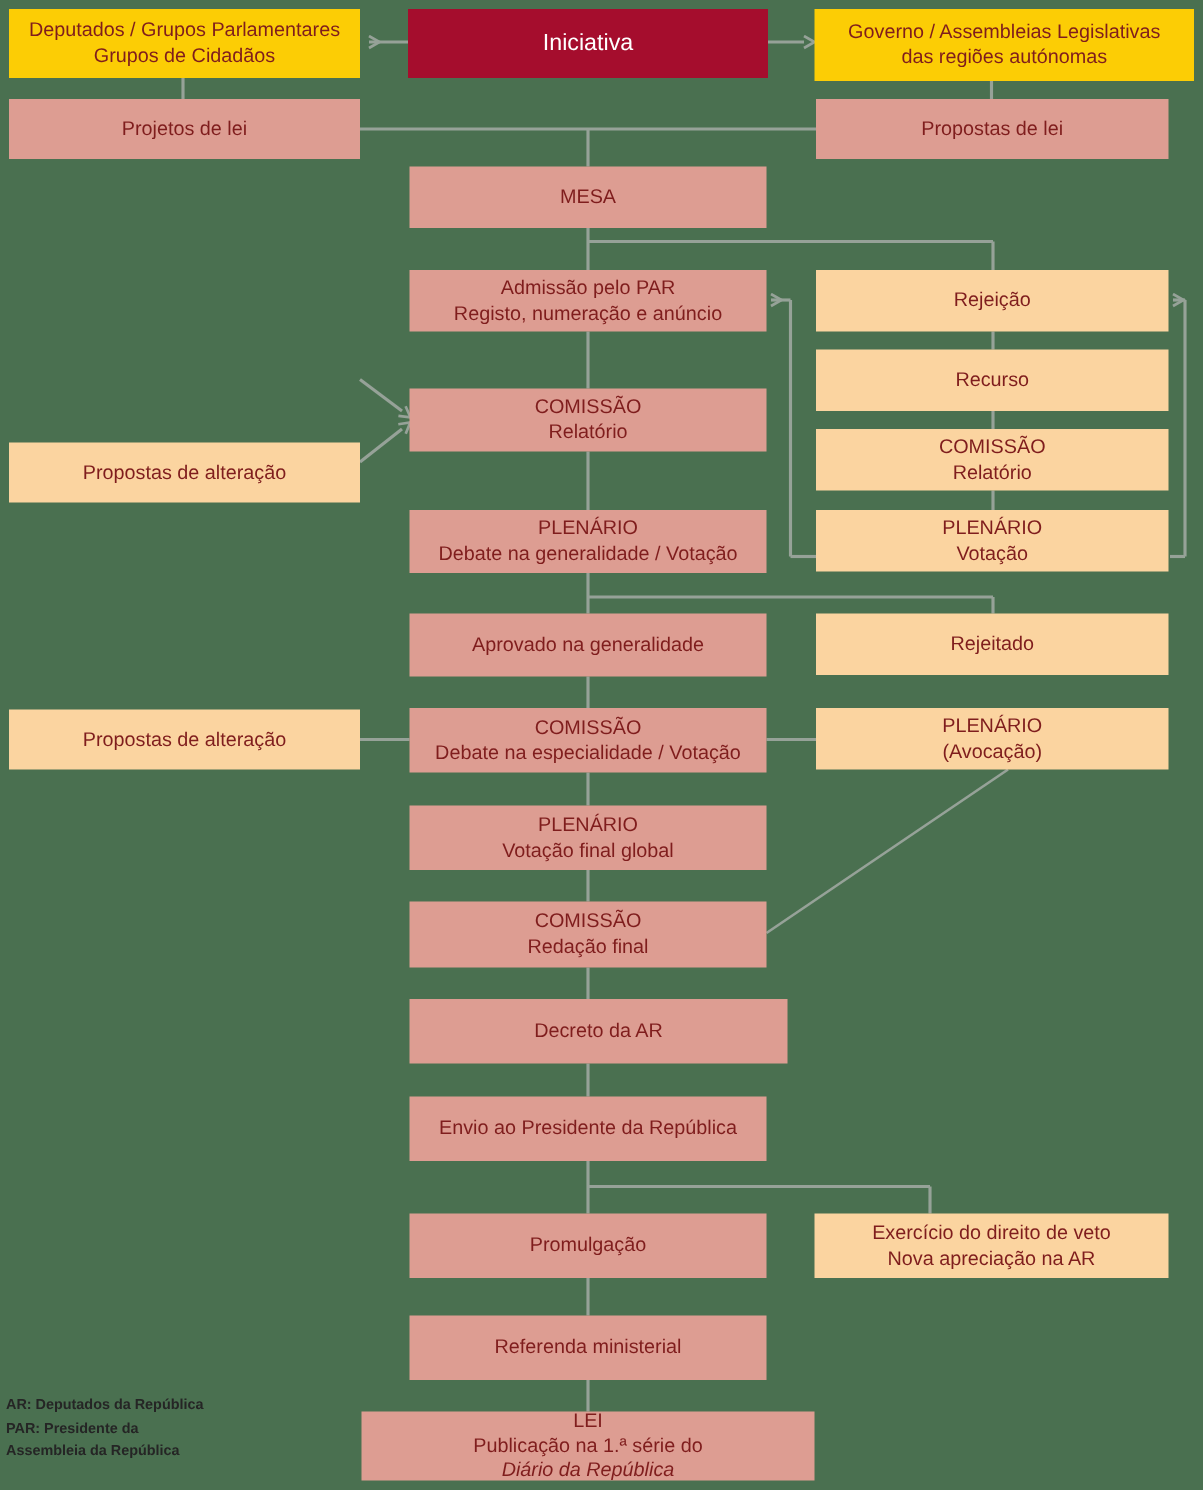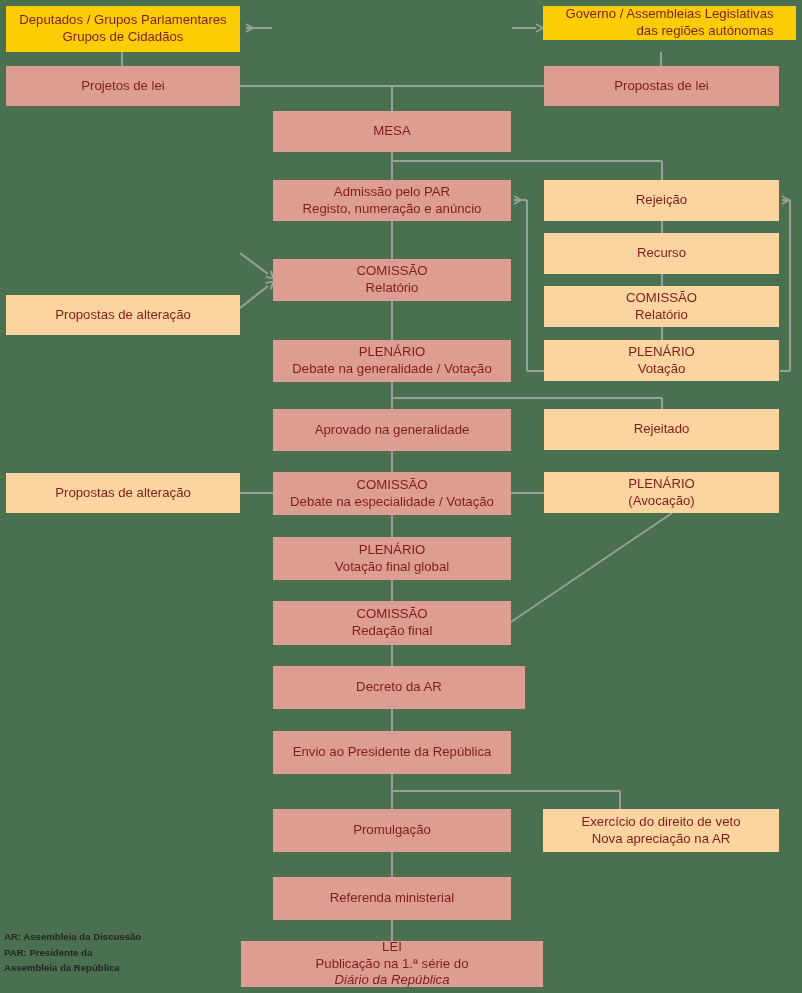--- a/index.html
+++ b/index.html
@@ -119,22 +119,25 @@
     </g>
   </svg>
 
   <div class="node yellow" style="left:6px; top:6px; width:234px; height:46px;">
     <div>
       <span>Deputados / Grupos Parlamentares</span>
       <span>Grupos de Cidadãos</span>
     </div>
   </div>
 
-
-  <div class="node yellow" style="left:543px; top:6px; width:253px; height:34px;text-align:right;">
+  <div class="node maroon" style="left:272px; top:6px; width:240px; height:46px;">
+    <span>Iniciativa</span>
+  </div>
+
+  <div class="node yellow" style="left:543px; top:6px; width:253px; height:48px;">
     <div>
       <span>Governo / Assembleias Legislativas</span>
       <span>das regiões autónomas</span>
     </div>
   </div>
 
   <div class="node pink" style="left:6px; top:66px; width:234px; height:40px;align-items:center;">
     <span>Projetos de lei</span>
   </div>
 
@@ -261,18 +264,18 @@
     <div>
       <span>LEI</span>
       <span>
           <span>Publicação na 1.ª série do </span>
           <span class="italic">Diário da República</span>
         </span>
     </div>
   </div>
 
   <div class="legend">
-    <div>AR: Assembleia da Discussão</div>
+    <div>AR: Deputados da República</div>
     <div>PAR: Presidente da</div>
     <div>Assembleia da República</div>
   </div>
 
 </div>
 
 </body></html>

